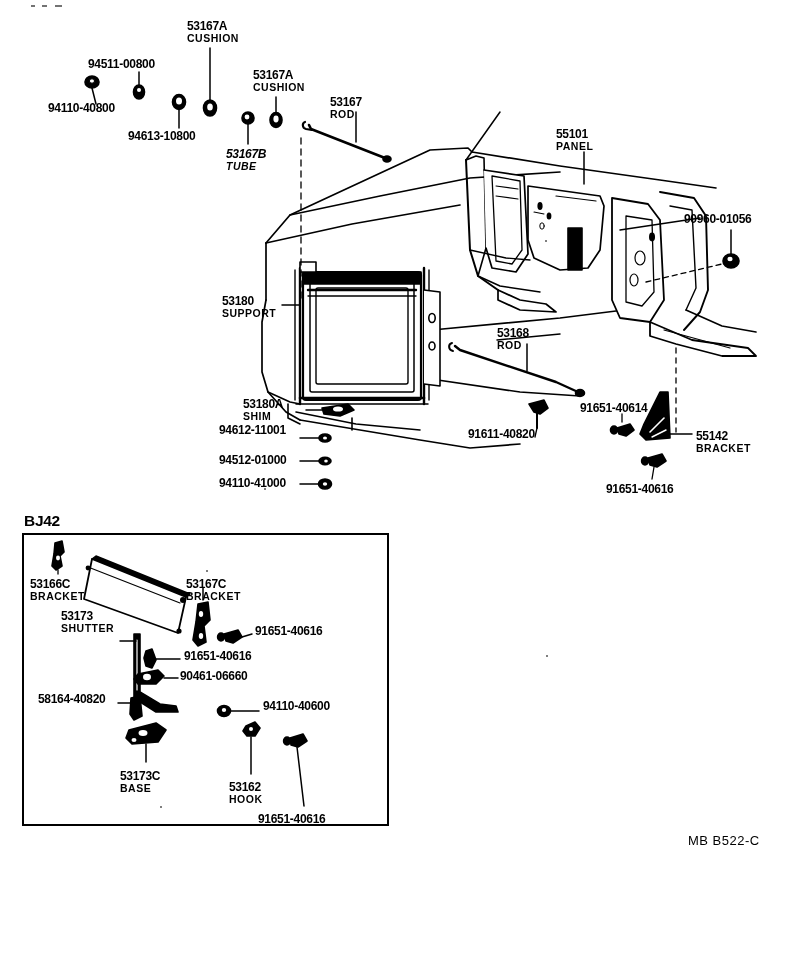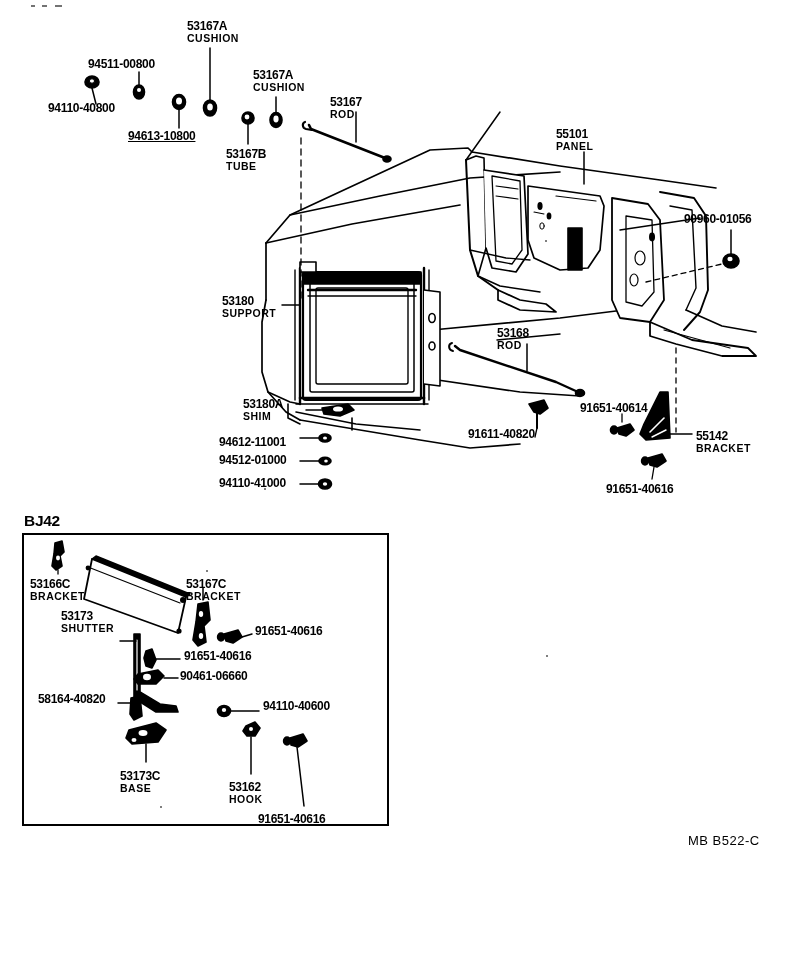--- a/index.html
+++ b/index.html
@@ -316,32 +316,32 @@
 
   <div class="sheetcode" style="left:688px;top:789px;">MB  B522-C</div>
 
   <div id="labels-main">
       <div class="lbl l" style="left: 88px; top: 58px;">
         <span class="num">94511-00800</span>
       </div>
       <div class="lbl l" style="left: 48px; top: 102px;">
         <span class="num">94110-40800</span>
       </div>
-      <div class="lbl l" style="left: 128px; top: 130px; text-decoration: underline;">
+      <div class="lbl l" style="left: 128px; top: 130px;">
         <span class="num">94613-10800</span>
       </div>
       <div class="lbl l" style="left: 187px; top: 20px;">
         <span class="num">53167A</span>
         <span class="desc">CUSHION</span>
       </div>
       <div class="lbl l" style="left: 253px; top: 69px;">
         <span class="num">53167A</span>
         <span class="desc">CUSHION</span>
       </div>
-      <div class="lbl l" style="left: 226px; top: 148px;">
+      <div class="lbl l" style="left: 226px; top: 148px; font-style: italic;">
         <span class="num">53167B</span>
         <span class="desc">TUBE</span>
       </div>
       <div class="lbl l" style="left: 330px; top: 96px;">
         <span class="num">53167</span>
         <span class="desc">ROD</span>
       </div>
       <div class="lbl l" style="left: 556px; top: 128px;">
         <span class="num">55101</span>
         <span class="desc">PANEL</span>
@@ -354,21 +354,21 @@
         <span class="desc">SUPPORT</span>
       </div>
       <div class="lbl l" style="left: 497px; top: 327px;">
         <span class="num">53168</span>
         <span class="desc">ROD</span>
       </div>
       <div class="lbl l" style="left: 243px; top: 398px;">
         <span class="num">53180A</span>
         <span class="desc">SHIM</span>
       </div>
-      <div class="lbl l" style="left: 219px; top: 436px;">
+      <div class="lbl l" style="left: 219px; top: 424px;">
         <span class="num">94612-11001</span>
       </div>
       <div class="lbl l" style="left: 219px; top: 454px;">
         <span class="num">94512-01000</span>
       </div>
       <div class="lbl l" style="left: 219px; top: 477px;">
         <span class="num">94110-41000</span>
       </div>
       <div class="lbl l" style="left: 468px; top: 428px;">
         <span class="num">91611-40820</span>

